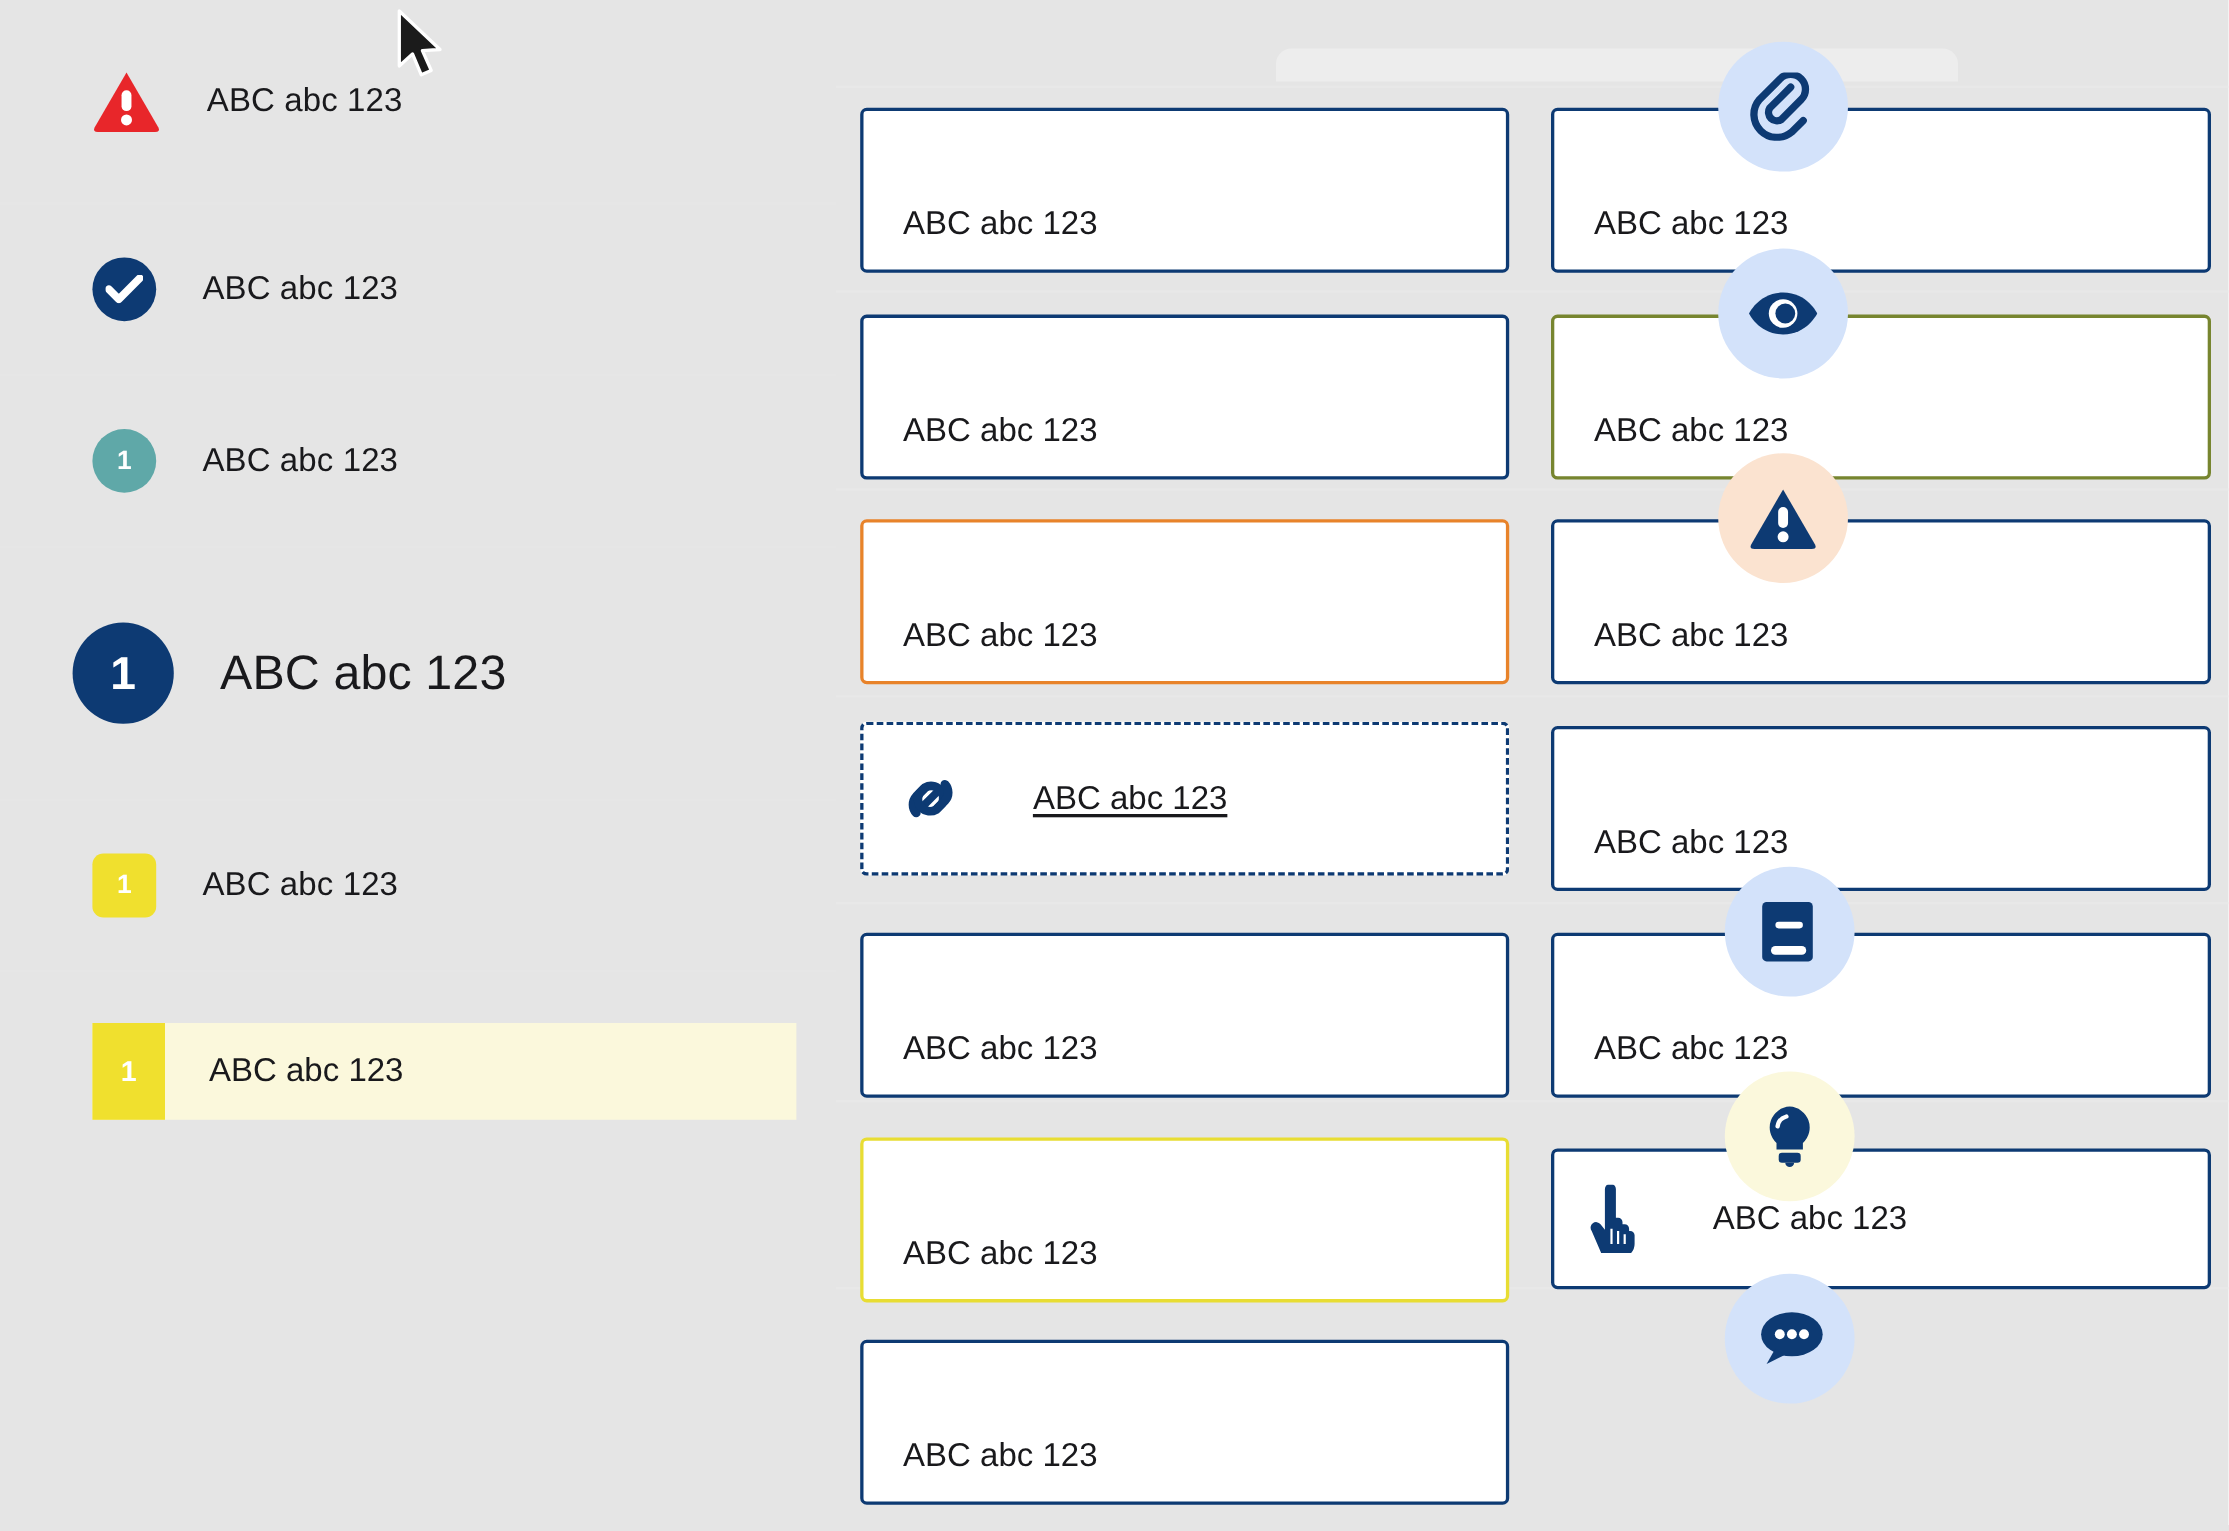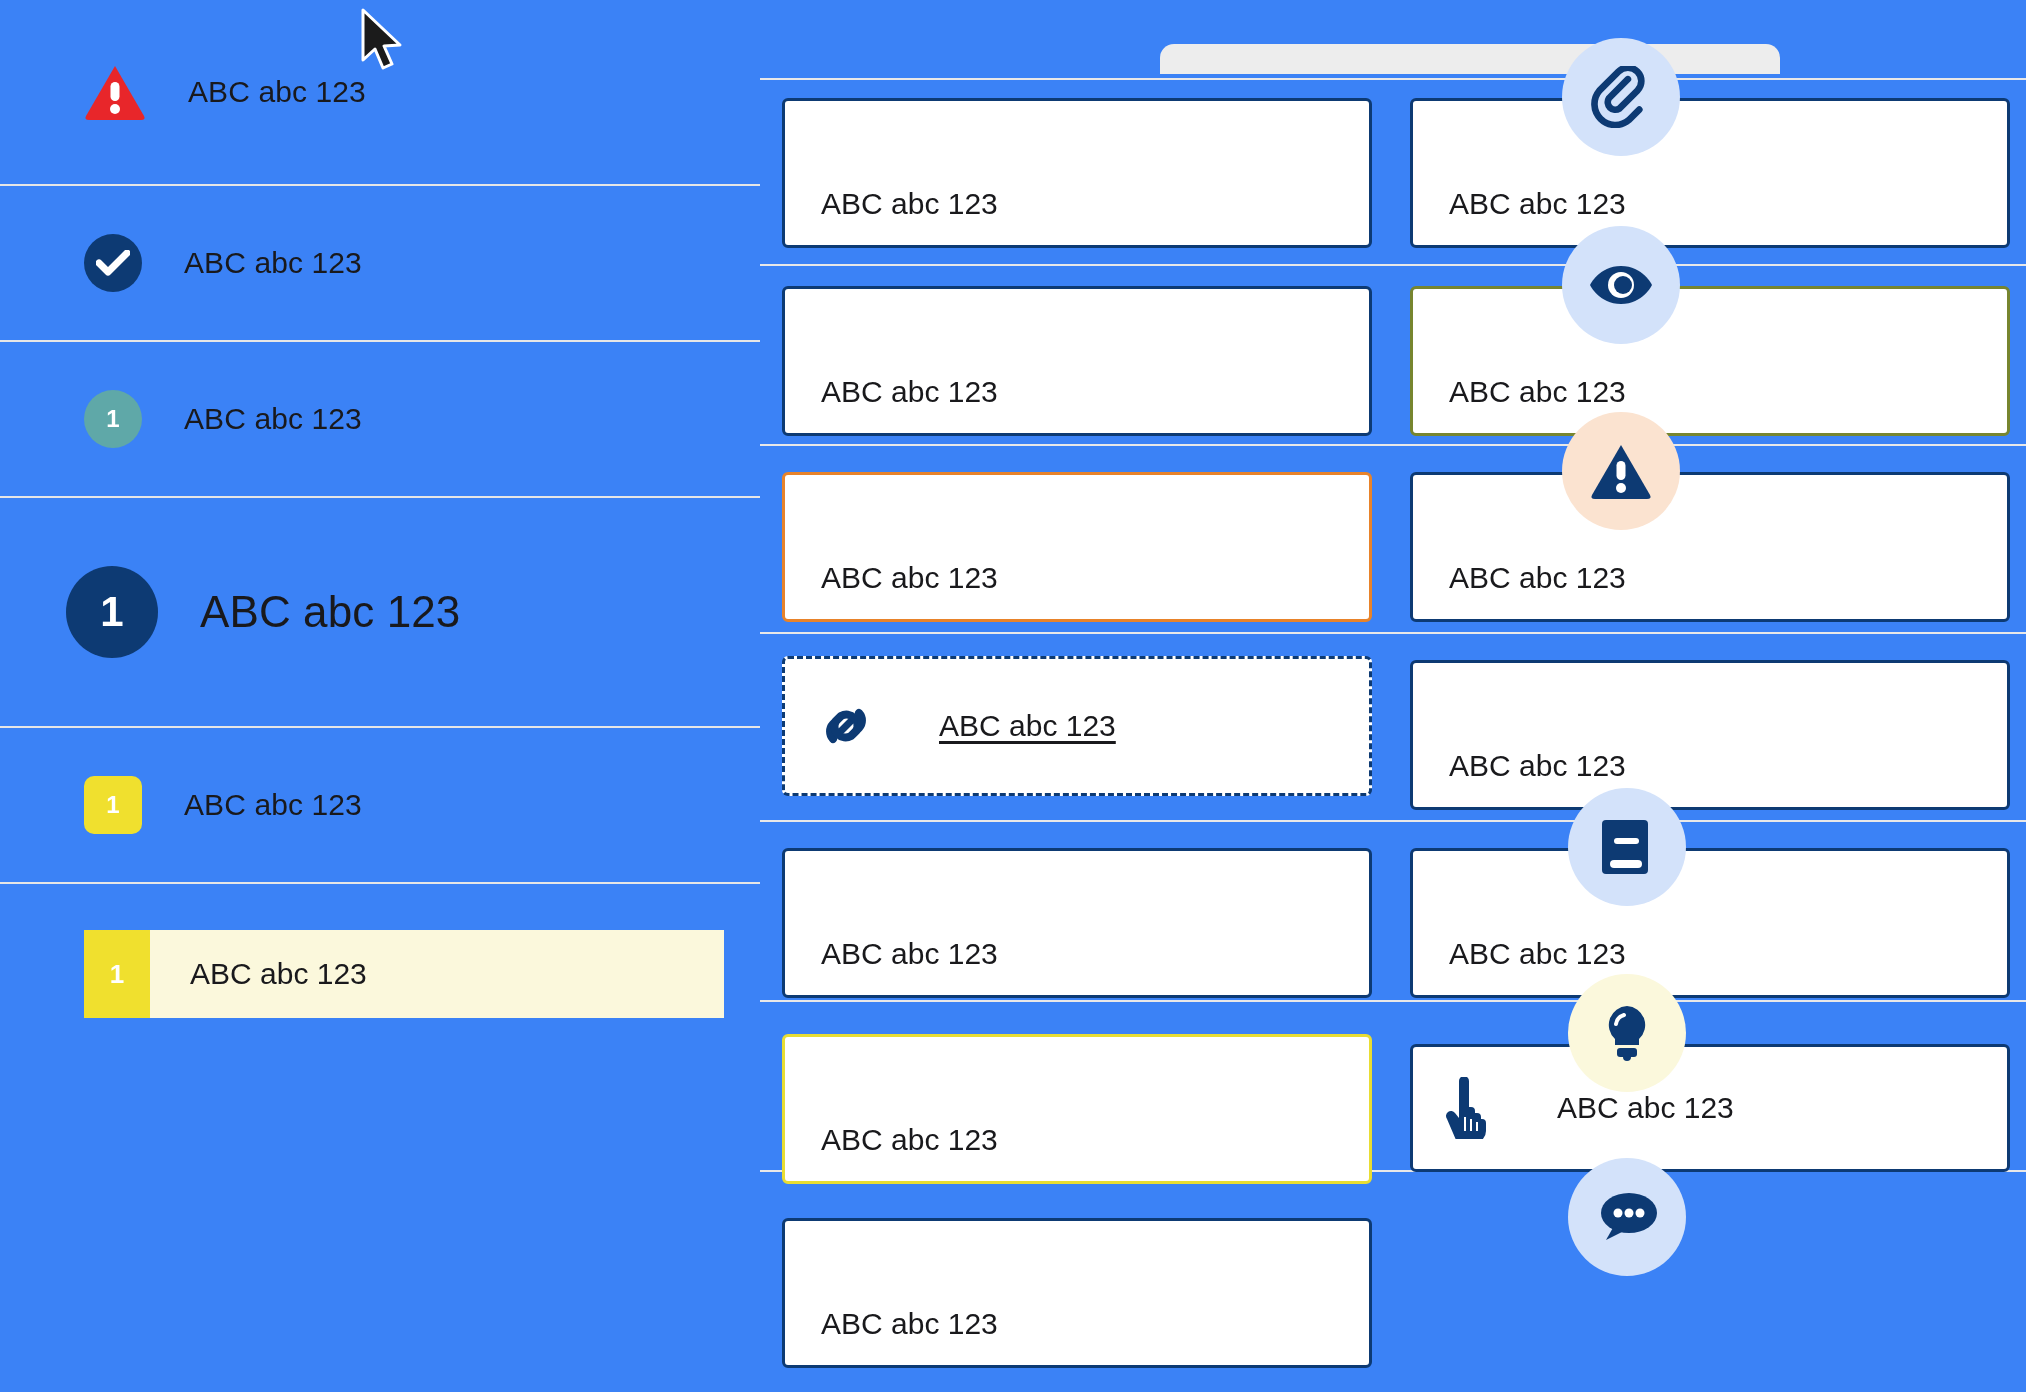--- a/index.html
+++ b/index.html
@@ -2,21 +2,21 @@
 <html><head>
 <meta charset="utf-8">
 <style>
   * { box-sizing: border-box; margin: 0; padding: 0; }
   html, body {
     width: 2026px; height: 1392px;
     background: #ffffff;
     font-family: "Liberation Sans", sans-serif;
     overflow: hidden;
   }
-  .page { position: relative; width: 2026px; height: 1392px; background: #3b82f6; }
+  .page { position: relative; width: 2026px; height: 1392px; background: #e5e5e5; }
 
   
   .left-col {
     position: absolute; left: 0; top: 0;
     width: 760px; height: 1392px;
   }
   .lrow {
     position: relative;
     display: flex; align-items: center;
     border-bottom: 2px solid #e6e6e6;

